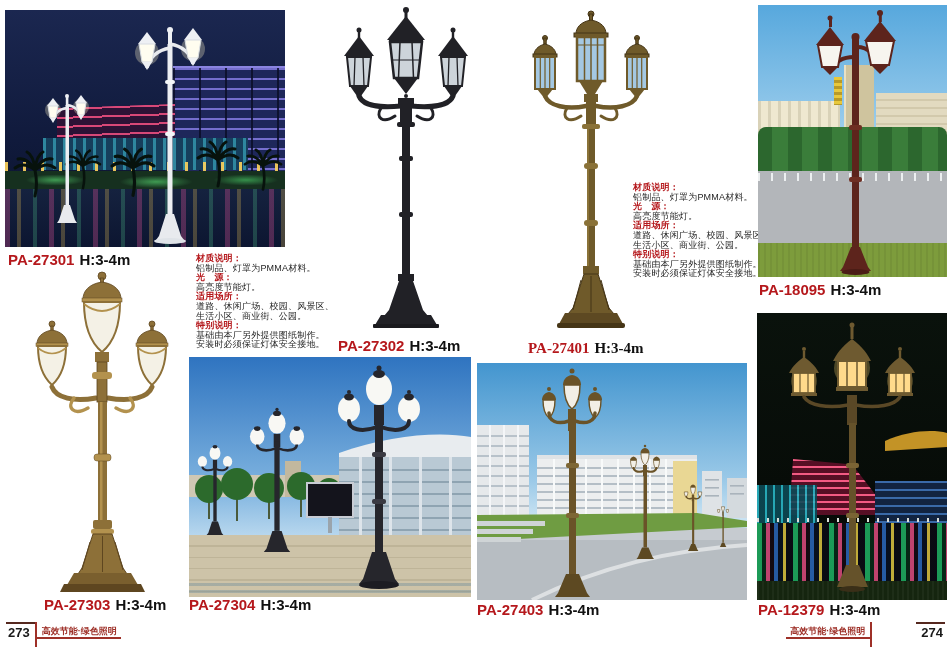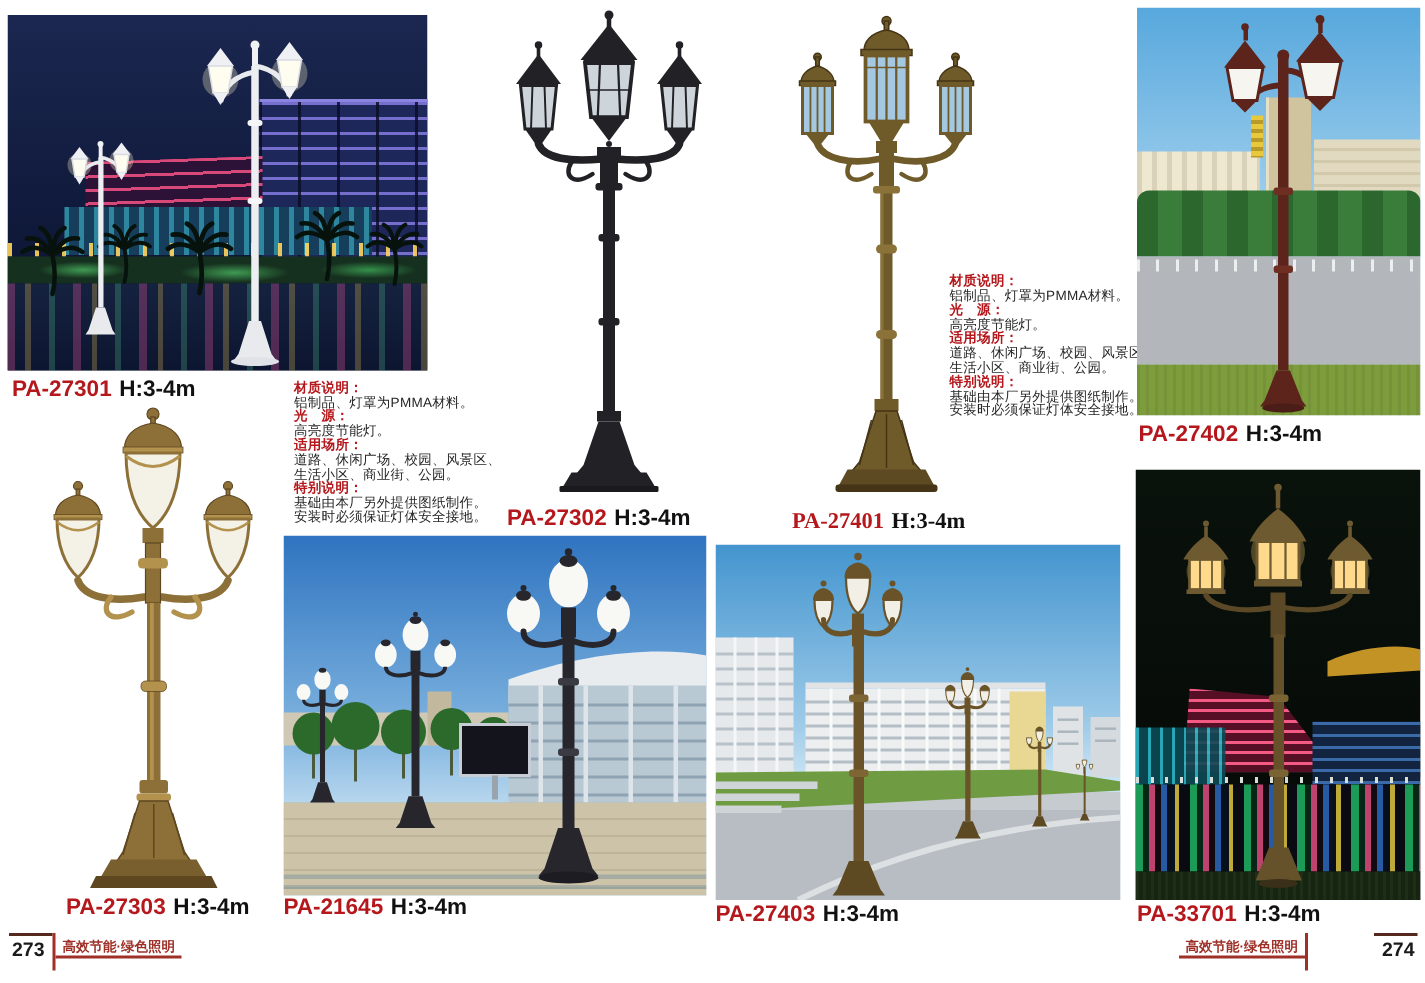--- a/index.html
+++ b/index.html
@@ -309,21 +309,21 @@
         <rect x="94" y="32" width="7" height="210" fill="#5d241c"></rect>
         <rect x="91" y="120" width="13" height="5" rx="2" fill="#6e2e22"></rect>
         <rect x="91" y="172" width="13" height="5" rx="2" fill="#6e2e22"></rect>
         <path d="M93 242 L102 242 L110 262 L113 266 L82 266 L85 262 Z" fill="#5d241c"></path>
         <ellipse cx="97.5" cy="267" rx="14" ry="3" fill="#4a1d16"></ellipse>
       </g>
     </svg>
   </div>
 
   <div class="label" style="left:759px;top:281px;">
-    <span class="code">PA-27402</span><span class="hval">H:3-4m</span>
+    <span class="code">PA-18095</span><span class="hval">H:3-4m</span>
   </div>
 
   <div class="lampshot" style="left:12px;top:268px;width:180px;height:327px;">
     <svg viewBox="0 0 180 327" width="180" height="327">
       <g fill="#8d7038" stroke="#5e4620" stroke-width=".8">
         <circle cx="90" cy="8" r="4"></circle>
           <rect x="88.5" y="10" width="3" height="6"></rect>
         <path d="M90 14 C76 16 71 24 71 31 L109 31 C109 24 104 16 90 14 Z"></path>
         <circle cx="40" cy="56" r="3"></circle>
           <rect x="38.8" y="58" width="2.4" height="5"></rect>
@@ -442,21 +442,21 @@
         <path d="M188 70 C172 76 160 72 160 64" stroke="#26262c" stroke-width="5" fill="none"></path>
         <path d="M192 70 C208 76 220 72 220 64" stroke="#26262c" stroke-width="5" fill="none"></path>
         <rect x="185" y="48" width="10" height="20" fill="#26262c"></rect>
         <rect x="186" y="60" width="8" height="135" fill="#26262c"></rect>
         <path d="M183 195 L197 195 L206 222 L210 227 L170 227 L174 222 Z" fill="#26262c"></path>
       </g>
     </svg>
   </div>
 
   <div class="label" style="left:189px;top:596px;">
-    <span class="code">PA-21645</span><span class="hval">H:3-4m</span>
+    <span class="code">PA-27304</span><span class="hval">H:3-4m</span>
   </div>
 
   <div class="photo" style="left:477px;top:363px;width:270px;height:237px;">
     <div class="p5-sky"></div>
     <svg viewBox="0 0 270 237">
       <rect x="0" y="62" width="52" height="96" fill="#e6e9eb"></rect>
       <g fill="#b8c2ca">
           <rect x="0" y="72" width="52" height="2"></rect>
           <rect x="0" y="82" width="52" height="2"></rect>
           <rect x="0" y="92" width="52" height="2"></rect>
@@ -609,21 +609,21 @@
         <rect x="92" y="110" width="7" height="145" fill="#65522a"></rect>
         <rect x="89" y="150" width="13" height="5" rx="2" fill="#7a6434"></rect>
           <rect x="89" y="200" width="13" height="5" rx="2" fill="#7a6434"></rect>
         <path d="M89 252 L102 252 L111 274 L80 274 Z" fill="#65522a"></path>
         <ellipse cx="95" cy="276" rx="13" ry="3" fill="#3a2f18"></ellipse>
       </g>
     </svg>
   </div>
 
   <div class="label" style="left:758px;top:601px;">
-    <span class="code">PA-33701</span><span class="hval">H:3-4m</span>
+    <span class="code">PA-12379</span><span class="hval">H:3-4m</span>
   </div>
 
   <div class="footer" style="left:6px;top:622px;">
     <span class="pgnum">273</span>
     <span class="vsep"></span>
     <span class="slogan">高效节能·绿色照明</span>
   </div>
   <div class="footer" style="right:5px;top:622px;position:absolute;">
     <span class="slogan" style="padding:4px 5px 1px 4px;">高效节能·绿色照明</span>
     <span class="vsep"></span>

